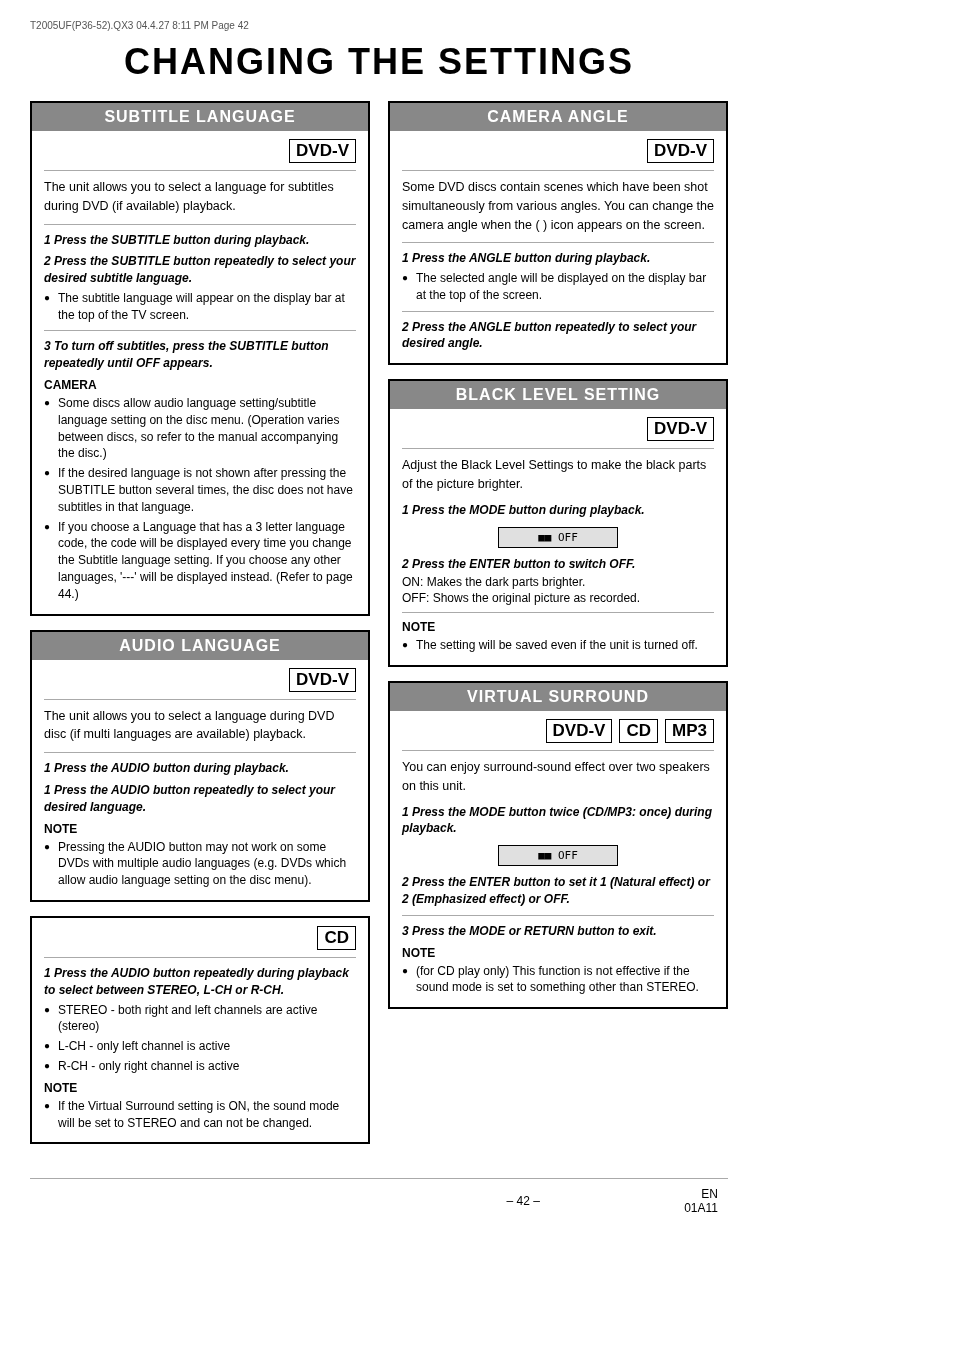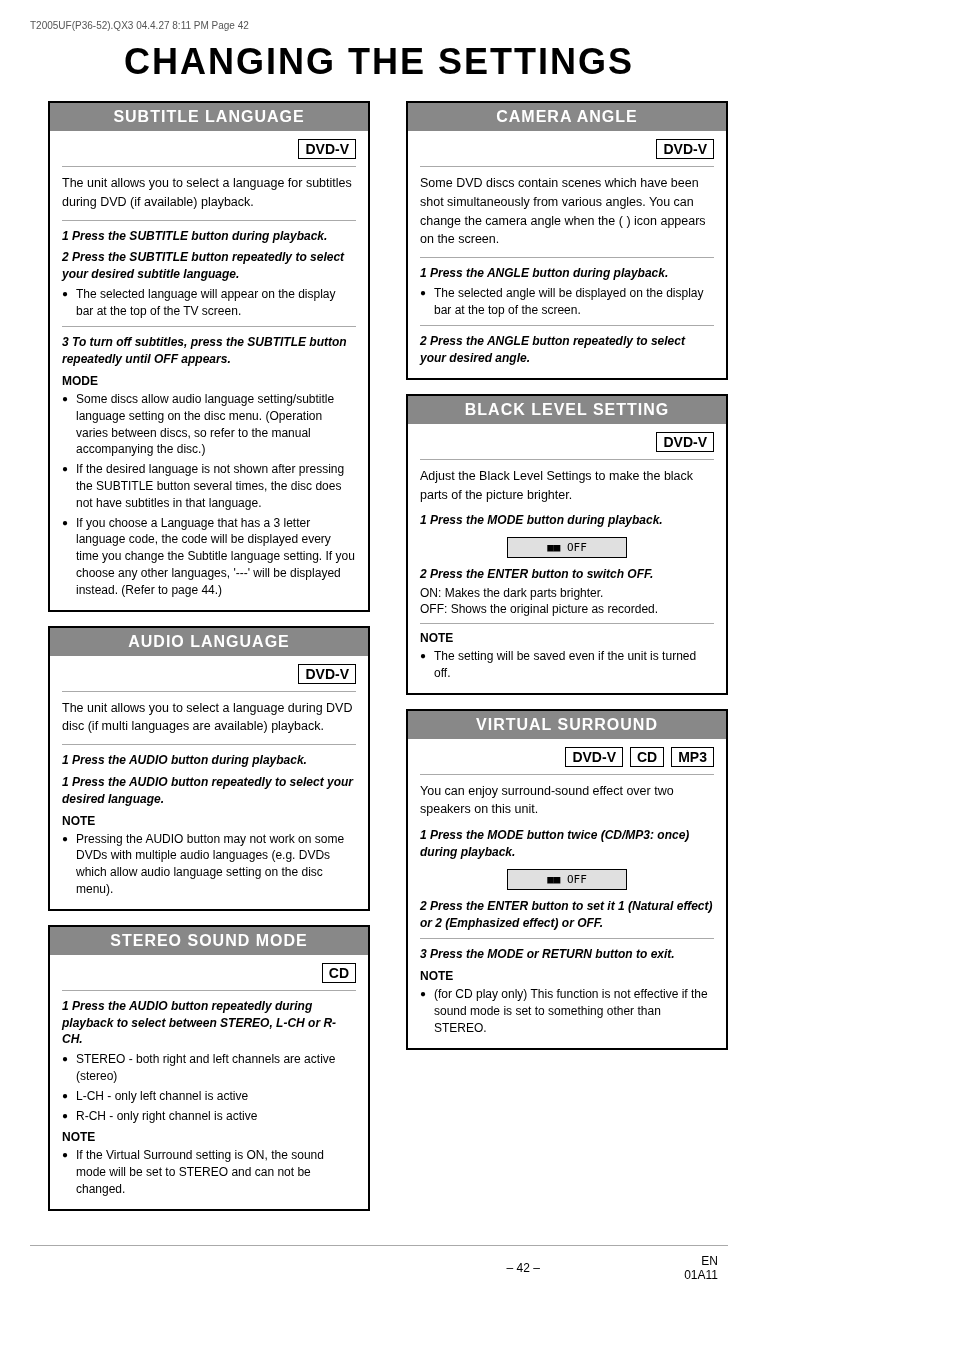--- a/index.html
+++ b/index.html
@@ -35,42 +35,41 @@
     }
     .col-left {
       flex: 1;
     }
     .col-right {
       flex: 1;
     }
     .section-box {
       border: 2px solid #000;
       margin-bottom: 14px;
-      margin-left: 18px;
     }
     .section-header {
       background: #888;
       color: #fff;
       text-align: center;
       font-size: 16px;
       font-weight: bold;
       padding: 5px 10px;
       letter-spacing: 1px;
     }
     .section-content {
       padding: 8px 12px;
     }
     .badge-row {
       display: flex;
       justify-content: flex-end;
       margin-bottom: 6px;
     }
     .badge {
       border: 1.5px solid #000;
-      font-size: 14px;
+      font-size: 17px;
       font-weight: bold;
       padding: 1px 6px;
       margin-left: 4px;
       display: inline-block;
     }
     .divider {
       border: none;
       border-top: 1px solid #aaa;
       margin: 7px 0;
     }
@@ -161,24 +160,24 @@
         <div class="section-header">SUBTITLE LANGUAGE</div>
         <div class="section-content">
           <div class="badge-row">
             <span class="badge">DVD-V</span>
           </div>
           <hr class="divider">
           <p class="intro-text">The unit allows you to select a language for subtitles during DVD (if available) playback.</p>
           <hr class="divider">
           <p class="step">1   Press the SUBTITLE button during playback.</p>
           <p class="step">2   Press the SUBTITLE button repeatedly to select your desired subtitle language.</p>
-          <p class="note-item">The selected language will appear on the display bar at the top of the TV screen.</p>
+          <p class="note-item">The subtitle language will appear on the display bar at the top of the TV screen.</p>
           <hr class="divider">
           <p class="step">3   To turn off subtitles, press the SUBTITLE button repeatedly until OFF appears.</p>
-          <p class="note-label">MODE</p>
+          <p class="note-label">CAMERA</p>
           <p class="note-item">Some discs allow audio language setting/subtitle language setting on the disc menu. (Operation varies between discs, so refer to the manual accompanying the disc.)</p>
           <p class="note-item">If the desired language is not shown after pressing the SUBTITLE button several times, the disc does not have subtitles in that language.</p>
           <p class="note-item">If you choose a Language that has a 3 letter language code, the code will be displayed every time you change the Subtitle language setting. If you choose any other languages, '---' will be displayed instead. (Refer to page 44.)</p>
         </div>
       </div>
 
       <div class="section-box">
         <div class="section-header">AUDIO LANGUAGE</div>
         <div class="section-content">
           <div class="badge-row">
@@ -188,21 +187,20 @@
           <p class="intro-text">The unit allows you to select a language during DVD disc (if multi languages are available) playback.</p>
           <hr class="divider">
           <p class="step">1   Press the AUDIO button during playback.</p>
           <p class="step">1   Press the AUDIO button repeatedly to select your desired language.</p>
           <p class="note-label">NOTE</p>
           <p class="note-item">Pressing the AUDIO button may not work on some DVDs with multiple audio languages (e.g. DVDs which allow audio language setting on the disc menu).</p>
         </div>
       </div>
 
       <div class="section-box">
-        <div class="section-header">STEREO SOUND MODE</div>
         <div class="section-content">
           <div class="badge-row">
             <span class="badge">CD</span>
           </div>
           <hr class="divider">
           <p class="step">1   Press the AUDIO button repeatedly during playback to select between STEREO, L-CH or R-CH.</p>
           <p class="note-item">STEREO - both right and left channels are active (stereo)</p>
           <p class="note-item">L-CH - only left channel is active</p>
           <p class="note-item">R-CH - only right channel is active</p>
           <p class="note-label">NOTE</p>

